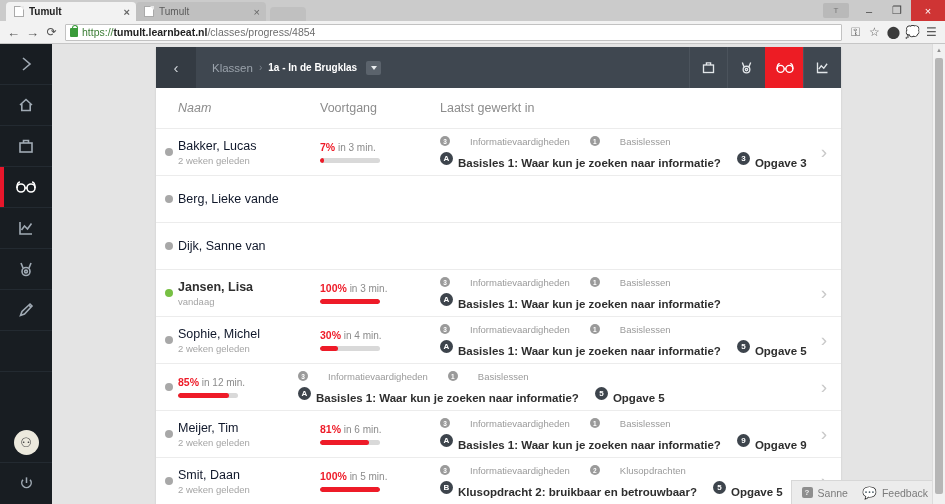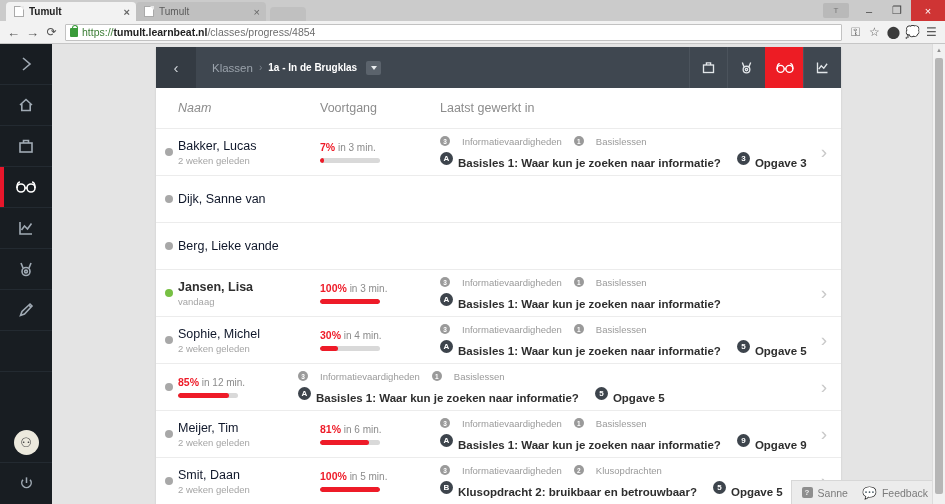--- a/index.html
+++ b/index.html
@@ -171,21 +171,21 @@
   .pg{ width:120px; flex:0 0 auto;}
   .pg .pct{ font-size:10px; color:#8b8b8b;}
   .pg .pct b{ color:#ee1b28; font-size:10.5px;}
   .pg .bar{
     margin-top:5px; width:60px; height:5px; border-radius:3px; background:#d9d9d9;
     overflow:hidden;
   }
   .pg .bar i{ display:block; height:5px; background:#ee1b28; border-radius:3px;}
 
   .lw{ flex:1 1 auto; min-width:0; padding-right:30px;}
-  .lw .l1{ display:flex; align-items:center; gap:12px; margin-bottom:2px;}
+  .lw .l1{ display:flex; align-items:center; gap:20px; margin-bottom:2px;}
   .lw .l2{ display:flex; align-items:center; gap:5px;}
   .badge{
     width:10px;height:10px;border-radius:50%;background:#9a9a9a;color:#fff;
     font-size:6.5px; display:inline-flex;align-items:center;justify-content:center;
     flex:0 0 auto; font-weight:bold;
   }
   .badge.dark{ width:13px;height:13px;background:#3d444c; font-size:8px;}
   .lw .t1{ font-size:9.5px; color:#9a9a9a; white-space:nowrap;}
   .lw .t2{ font-size:11.5px; color:#2e2e2e; font-weight:bold; white-space:nowrap;margin-top:8px;}
   .lw .gapx{ width:6px; }
@@ -406,29 +406,29 @@
                   <span class="gapx"></span>
                   <span class="badge dark">3</span>
                   <span class="t2">Opgave 3</span>
                 </div>
               </div>
               <span class="chev">›</span>
             </div>
             <div class="row">
               <span class="dot"></span>
               <div class="nm">
-                <div class="n1">Dijk, Sanne van</div>
+                <div class="n1">Berg, Lieke vande</div>
               </div>
               <div class="pg"></div>
               <div class="lw"></div>
             </div>
             <div class="row">
               <span class="dot"></span>
               <div class="nm">
-                <div class="n1">Berg, Lieke vande</div>
+                <div class="n1">Dijk, Sanne van</div>
               </div>
               <div class="pg"></div>
               <div class="lw"></div>
             </div>
             <div class="row">
               <span class="dot green"></span>
               <div class="nm">
                 <div class="n1 b">Jansen, Lisa</div>
                 <div class="n2">vandaag</div>
               </div>

